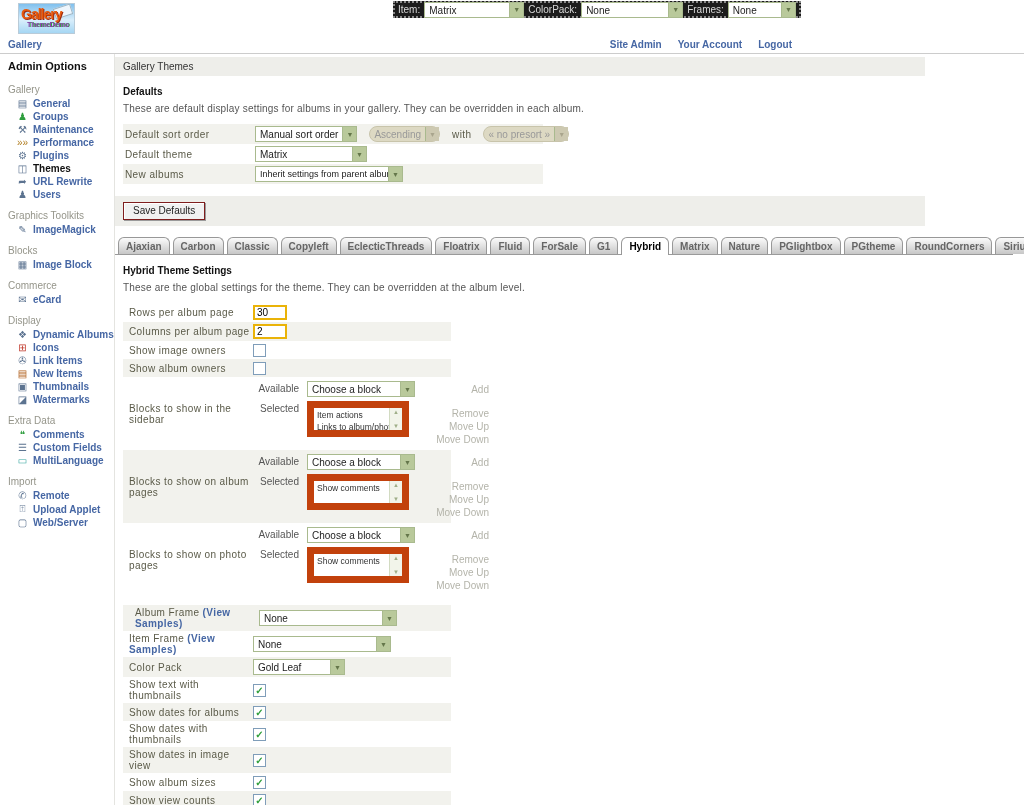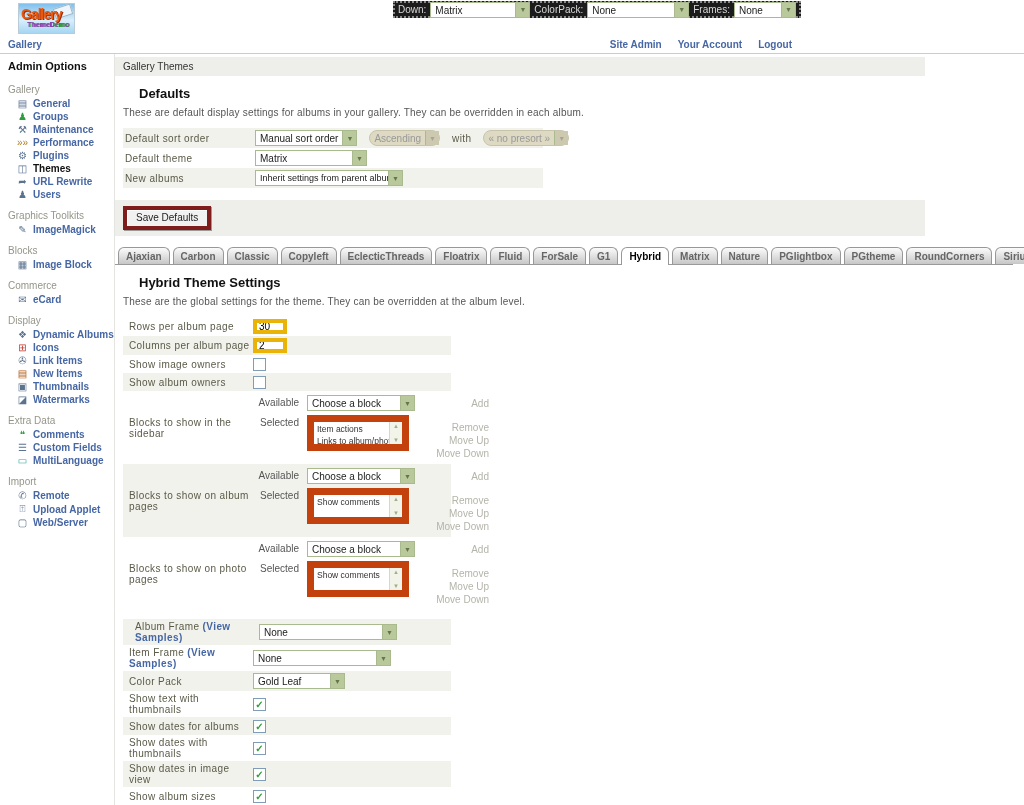--- a/index.html
+++ b/index.html
@@ -38,34 +38,34 @@
   .sb-item.active .lbl { color:#111; }
 
   
   .gselect { display:inline-flex; align-items:stretch; height:16px; border:1px solid #a9ba8e; background:#fff; vertical-align:middle; cursor:pointer; }
   .gselect .val { padding:2px 4px 0 4px; white-space:nowrap; overflow:hidden; color:#222; }
   .gselect .arr { width:14px; flex:0 0 14px; background:#b9c99b; border-left:1px solid #a9ba8e; color:#64764a; font-size:7px;
                   display:flex; align-items:center; justify-content:center; }
   .gselect.disabled { background:#ddd9c3; border-color:#c8c4ab;border-radius:8px; }
   .gselect.disabled .val { color:#999; }
   .gselect.disabled .arr { background:#cdc9b1; color:#a9a58d; }
-  .ginput { width:34px; height:15px; border:4px solid #eab308; font-family:"Liberation Sans",sans-serif; font-size:10px; padding:0 2px; }
+  .ginput { width:34px; height:15px; border:2px solid #eab308; font-family:"Liberation Sans",sans-serif; font-size:10px; padding:0 2px; }
   .gcheck { display:inline-flex; width:13px; height:13px; border:1px solid #7f9db9; background:#fff;
             align-items:center; justify-content:center; font-size:10px; font-weight:bold; color:#2e9e3a; cursor:pointer; }
   .glist { display:flex; width:102px; height:36px; border:7px solid #c2410c; background:#fff; }
   .glist .items { flex:1; padding:1px 1px 0 3px; overflow:hidden; line-height:12px; white-space:nowrap; }
   .glist .sb { width:13px; flex:0 0 13px; border-left:1px solid #d2dbc2; background:#f2f4ea; display:flex; flex-direction:column; justify-content:space-between; align-items:center; }
   .glist .sb .sarr { font-size:6px; color:#9fae88; padding:1px 0; cursor:pointer; }
   .btn { display:inline-block; font-family:"Liberation Sans",sans-serif; font-size:10px; color:#222; background:#f1f1f1;
-         border:4px solid #7f1d1d; box-shadow:inset 1px 1px 0 #fff, 1px 1px 0 #9a9a9a; padding:2px 9px 3px; cursor:pointer; }
+         border:1px solid #7f1d1d; box-shadow:inset 1px 1px 0 #fff, 1px 1px 0 #9a9a9a; padding:2px 9px 3px; cursor:pointer; }
 
   
   .page-titlebar { background:#eeeeea; font-weight:normal; color:#333; padding:4px 8px; }
   .section { padding:6px 8px 0 8px; }
-  .section-title { font-size:13px; font-weight:bold; color:#111; margin:4px 16px 6px; }
+  .section-title { font-size:10px; font-weight:bold; color:#111; margin:4px 0 6px; }
   .desc { color:#555; margin-bottom:10px; letter-spacing:0.02em; }
   .form-label { color:#5a5a48; letter-spacing:0.04em; }
   .drow { display:flex; align-items:center; width:420px; min-height:19px; padding:2px 4px 2px 2px; gap:12px; }
   .drow .form-label { flex:0 0 118px; }
   .alt { background:#f2f2ed; }
 
   .strip { background:#eeeeea; width:810px; margin-top:12px; padding:6px 8px; }
 
   
   .tabbar { width:898px; display:flex; gap:3px; align-items:flex-end; border-bottom:1px solid #9a9a9a; padding:3px 2px 0 3px; margin-top:8px; position:relative; }
@@ -88,21 +88,21 @@
 </head>
 <body>
 
 <div class="topbar">
   <div class="logo">
     <div class="env"></div>
     <div class="g-title">Gallery</div>
     <div class="g-sub">ThemeDemo</div>
   </div>
   <div class="theme-switcher">
-    <span class="tlabel">Down:</span>
+    <span class="tlabel">Item:</span>
     <span class="gselect" style="width:100px">
       <span class="val" style="flex:1">Matrix</span>
       <span class="arr">▼</span>
     </span>
     <span class="tlabel">ColorPack:</span>
     <span class="gselect" style="width:102px">
       <span class="val" style="flex:1">None</span>
       <span class="arr">▼</span>
     </span>
     <span class="tlabel">Frames:</span>

